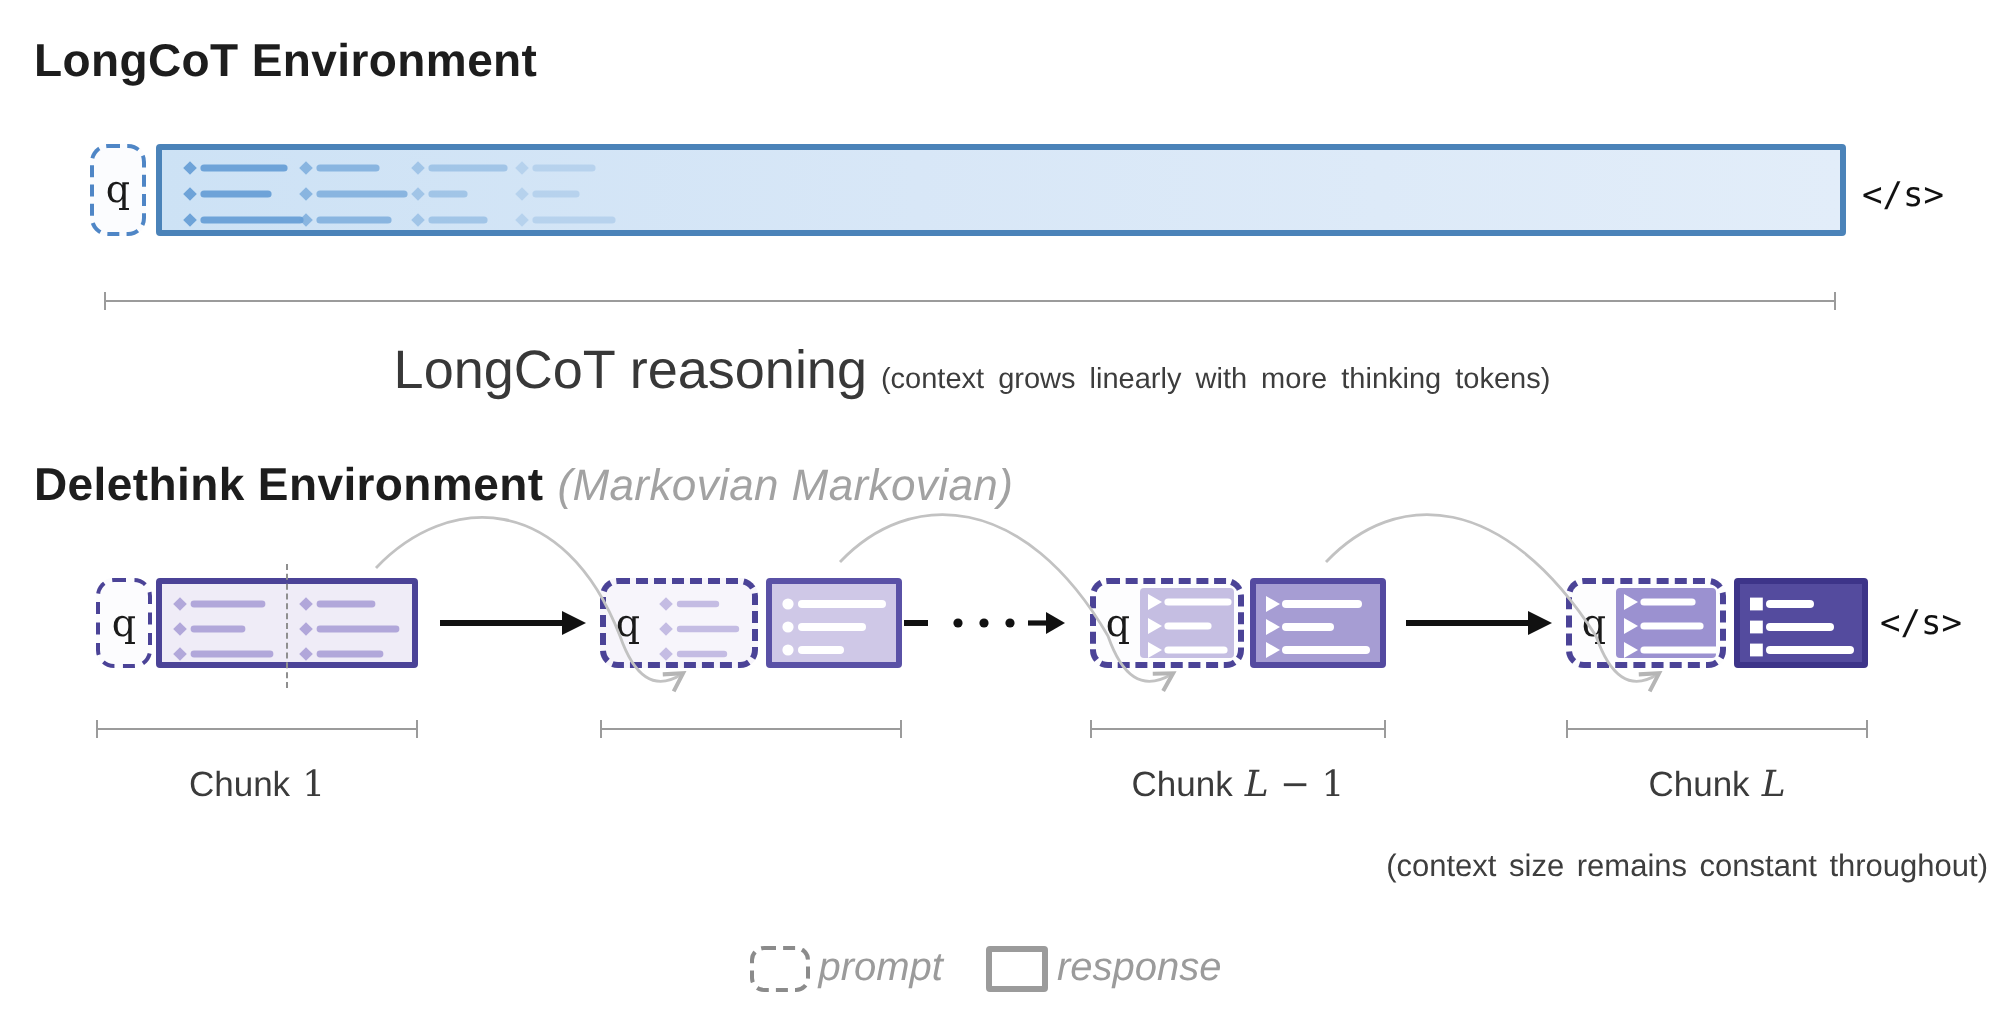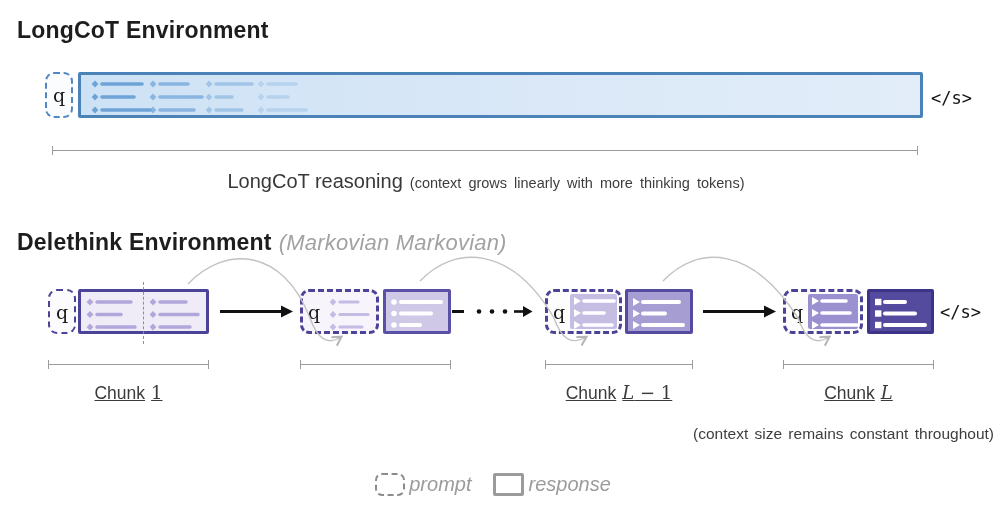--- a/index.html
+++ b/index.html
@@ -51,21 +51,21 @@
     border-left: 1.5px solid #9b9b9b;
     border-right: 1.5px solid #9b9b9b;
   }
   .ruler::after {
     content: ""; position: absolute; left: 0; right: 0; top: 4px;
     border-top: 1px solid #9b9b9b;
   }
 
   
   #lc-caption { left: 0; width: 972px; top: 170px; text-align: center; white-space: nowrap; }
-  #lc-caption .main { font-size: 20px; color: #383838; }
+  #lc-caption .main { font-size: 27px; color: #383838; }
   #lc-caption .note { font-size: 14.5px; color: #3d3d3d; margin-left: 7px; word-spacing: 3px; text-align: right; }
 
   #dt-caption { left: 0; width: 994px; top: 425px; text-align: right;
     font-size: 15.5px; color: #3e3e3e; word-spacing: 2px; }
 
   
   .resp-box { border-radius: 2px; position: absolute; }
   #c1-box  { left: 78px;  top: 289px; width: 131px; height: 45px; border: 3px solid #4b4397; background: #efecf7; }
   #c2-resp { left: 383px; top: 289px; width: 68px;  height: 45px; border: 3px solid #5a51a6; background: #cfc8e7; }
   #c3-resp { left: 625px; top: 289px; width: 68px;  height: 45px; border: 3px solid #544aa0; background: #a69dd3; }
@@ -85,21 +85,21 @@
   }
   #c3-dash .carry-block { background: #c5bee2; }
   #c4-dash .carry-block { background: #9b91d0; }
 
   #c1-divider {
     position: absolute; left: 62px; top: -10px; height: 62px; width: 0;
     border-left: 1.5px dashed #8f8f8f;
   }
 
   
-  .chunk-label { top: 382px; text-align: center; font-size: 17.5px; color: #3b3b3b; white-space: nowrap; text-decoration: underline; }
+  .chunk-label { top: 382px; text-align: center; font-size: 17.5px; color: #3b3b3b; white-space: nowrap; }
   .chunk-label .math { margin-left: 6px; font-family: "DejaVu Serif", serif; font-size: 18px; }
   .chunk-label .math-var { font-style: italic; }
 
   
   #legend {
     left: 0; right: 14px; top: 473px;
     display: flex; align-items: center; justify-content: center; gap: 4px;
   }
   .legend-swatch-dashed {
     width: 30px; height: 23px; border: 2.5px dashed #8b8b8b; border-radius: 7px; background:#fff;

